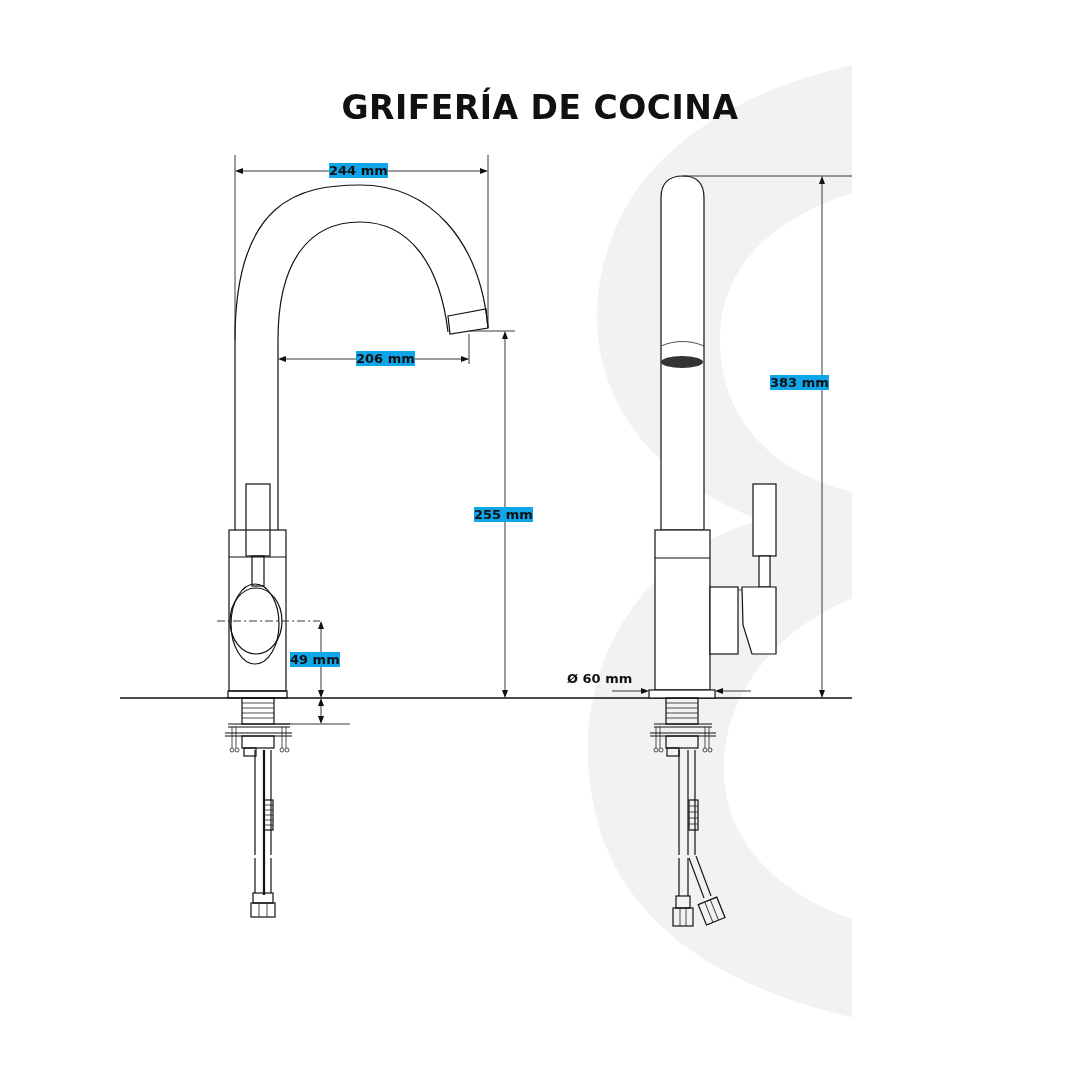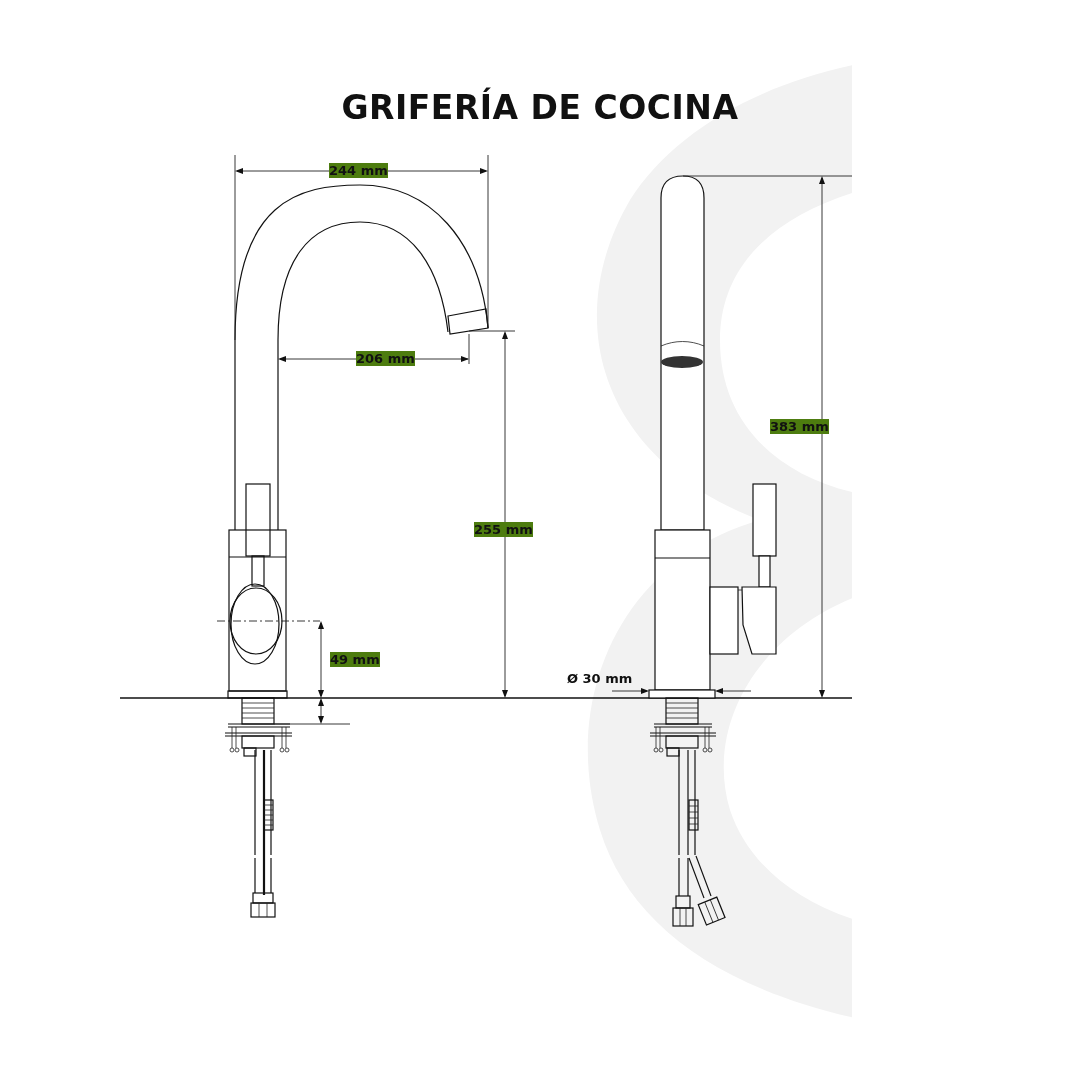--- a/index.html
+++ b/index.html
@@ -4,21 +4,21 @@
 <style>
   html, body { margin: 0; padding: 0; background: #ffffff; }
   #canvas { position: relative; width: 852px; height: 1080px; overflow: hidden; background: #ffffff; }
   svg { position: absolute; left: 0; top: 0; }
   .title { position: absolute; left: 0; width: 1080px; top: 88px; text-align: center;
            font-family: "DejaVu Sans", sans-serif; font-weight: bold; font-size: 33px;
            letter-spacing: 0.5px; color: #111; }
   .footer { position: absolute; left: 0; width: 1080px; top: 948px; text-align: center;
             font-family: "DejaVu Sans", sans-serif; font-weight: bold; font-size: 29px; color: #111; }
   .dim { position: absolute; font-family: "DejaVu Sans", sans-serif; font-weight: bold;
-         font-size: 13px; color: #111; background: #4d7c0f; white-space: nowrap; line-height: 15px; }
+         font-size: 13px; color: #111; background: #0ea5e9; white-space: nowrap; line-height: 15px; }
   .dim.nobg { background: transparent; }
   .note { position: absolute; font-family: "DejaVu Sans", sans-serif; font-weight: bold;
           font-size: 13px; color: #111; text-align: center; line-height: 16px; }
   .ln { stroke: #111; stroke-width: 1.2; fill: none; }
   .thin { stroke: #222; stroke-width: 0.8; fill: none; }
   .dimln { stroke: #222; stroke-width: 0.9; fill: none; }
   .fillw { fill: #fff; stroke: #111; stroke-width: 1.2; }
 </style>
 </head>
 <body>
@@ -191,21 +191,21 @@
     <polygon points="649,691 641,688 641,694" fill="#111"></polygon>
     <line class="dimln" x1="717" y1="691" x2="751" y2="691"></line>
     <polygon points="715,691 723,688 723,694" fill="#111"></polygon>
   </g>
 </svg>
 
 <div class="title">GRIFERÍA DE COCINA</div>
 
 <div class="dim" style="left:329px; top:163px;">244 mm</div>
 <div class="dim" style="left:342px; top:351px;margin-left:14px;">206 mm</div>
-<div class="dim" style="left:474px; top:522px;">255 mm</div>
-<div class="dim" style="left:290px; top:652px;margin-left:40px;">49 mm</div>
-
-
-<div class="dim" style="left:770px; top:375px;margin-top:44px;">383 mm</div>
-<div class="dim nobg" style="left:567px; top:671px;">Ø 30 mm</div>
+<div class="dim" style="left:474px; top:507px;">255 mm</div>
+<div class="dim" style="left:290px; top:652px;">49 mm</div>
+
+
+<div class="dim" style="left:770px; top:375px;">383 mm</div>
+<div class="dim nobg" style="left:567px; top:671px;">Ø 60 mm</div>
 
 
 </div>
 
 </body></html>

